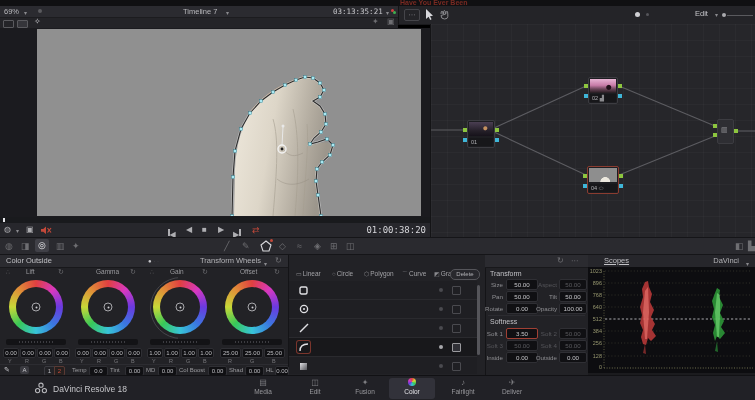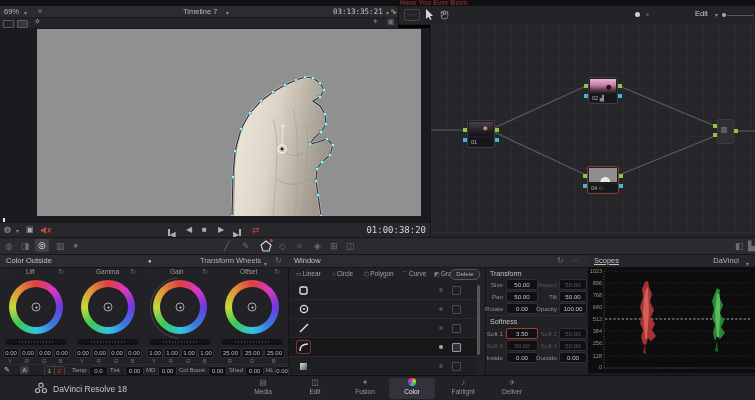--- a/index.html
+++ b/index.html
@@ -403,23 +403,20 @@
       <span class="ab flabel" style="left:179px;top:2px;font-size:6px;">Col Boost</span>
       <span class="vb" style="left:208px;top:1px;width:17px;">0.00</span>
       <span class="ab flabel" style="left:229px;top:2px;font-size:6px;">Shad</span>
       <span class="vb" style="left:245px;top:1px;width:17px;">0.00</span>
       <span class="ab flabel" style="left:266px;top:2px;font-size:6px;">HL</span>
       <span class="vb" style="left:275px;top:1px;width:12px;">0.00</span>
     </div>
   </div>
 
   <div id="window-panel" class="ab">
-    <div class="phead">
-      <span class="ab" style="left:6px;">Window</span>
-    </div>
 
     <div class="ab" style="left:0;top:13px;width:197px;height:13px;">
       <span class="ab toolbtn" style="left:8px;top:2px;"><span class="toolico">▭</span><span>Linear</span></span>
       <span class="ab toolbtn" style="left:44px;top:2px;"><span class="toolico">○</span><span>Circle</span></span>
       <span class="ab toolbtn" style="left:76px;top:2px;"><span class="toolico">⬡</span><span>Polygon</span></span>
       <span class="ab toolbtn" style="left:114px;top:2px;"><span class="toolico">⌒</span><span>Curve</span></span>
       <span class="ab toolbtn" style="left:146px;top:2px;"><span class="toolico">◩</span><span>Gradient</span></span>
       <span class="ab" style="left:162px;top:1px;width:28px;height:9px;border:1px solid #55555a;border-radius:5px;color:#b2b2b6;font-size:6px;text-align:center;line-height:9px;background:#28282d;">Delete</span>
     </div>
 
@@ -508,21 +505,21 @@
     <span class="tf-label off" style="left:52px;top:87px;width:20px;">Soft 4</span>
     <span class="tfb off" style="left:74px;top:85px;width:26px;">50.00</span>
     <span class="tf-label" style="left:0px;top:99px;width:18px;">Inside</span>
     <span class="tfb" style="left:21px;top:97px;">0.00</span>
     <span class="tf-label" style="left:48px;top:99px;width:24px;">Outside</span>
     <span class="tfb" style="left:74px;top:97px;width:26px;">0.00</span>
   </div>
 
   <div id="scopes-panel" class="ab">
     <div class="phead" style="background:#26262b;">
-      <span class="ab" style="left:6px;text-decoration:underline;">Scopes</span>
+      <span class="ab" style="left:16px;text-decoration:underline;">Scopes</span>
       <span class="ab" style="right:16px;color:#b2b2b6;">DaVinci</span>
       <span class="ab caret" style="right:6px;top:3px;">▾</span>
     </div>
     <div id="scope-graph">
 
       <span class="stick" style="left:0;top:1px;">1023</span>
       <span class="stick" style="left:0;top:13px;">896</span>
       <span class="stick" style="left:0;top:25px;">768</span>
       <span class="stick" style="left:0;top:37px;">640</span>
       <span class="stick" style="left:0;top:49px;">512</span>

